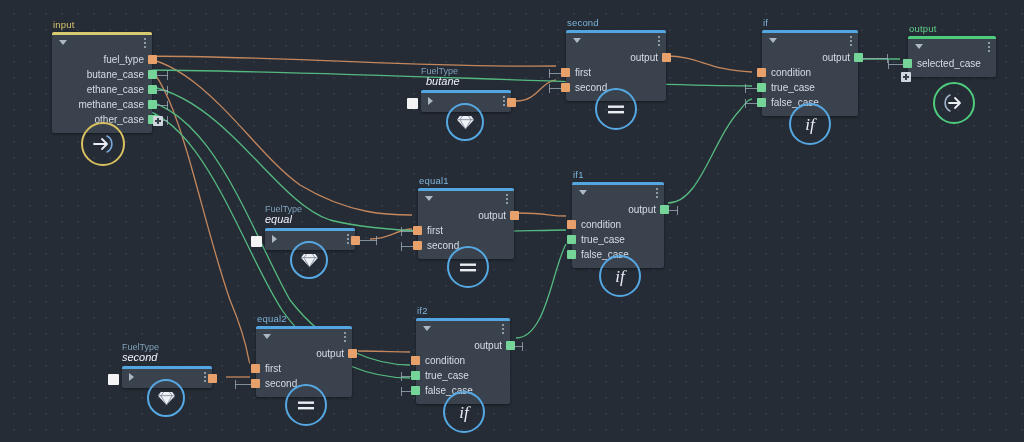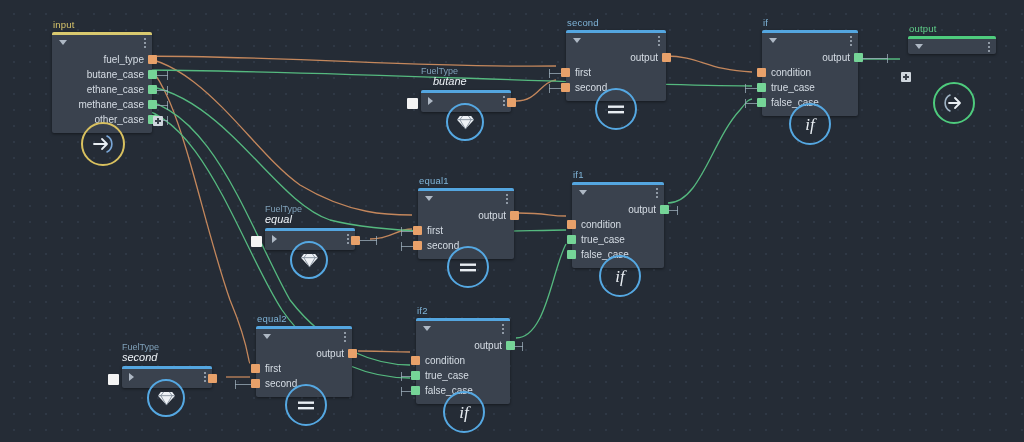--- a/index.html
+++ b/index.html
@@ -176,21 +176,21 @@
     <div class="badge yellow" style="left:29px;top:90px;width:40px;height:40px;">
       <svg width="26" height="22" viewBox="0 0 26 22">
         <path d="M4 11 h12 M12 6 l5 5 l-5 5" stroke="#e9eef3" stroke-width="1.8" fill="none" stroke-linecap="round" stroke-linejoin="round"></path>
         <path d="M17 3 a9 9 0 0 1 0 16" stroke="#7aa7d8" stroke-width="1.6" fill="none" stroke-linecap="round"></path>
       </svg>
     </div>
   </div>
 
   <div class="node" style="left:421px;top:90px;width:90px;">
     <div class="vtype" style="left:0;top:-24px;">FuelType</div>
-    <div class="vval" style="left:12px;top:-15px;">butane</div>
+    <div class="vval" style="left:5px;top:-15px;">butane</div>
     <div class="node-box" style="height:22px;">
       <div class="accent"></div>
       <div class="hdr">
         <span class="caret right"></span>
         <span class="dots">
             <i></i>
             <i></i>
             <i></i>
           </span>
       </div>
@@ -290,20 +290,28 @@
     <div class="node-title green">output</div>
     <div class="node-box">
       <div class="accent green"></div>
       <div class="hdr">
         <span class="caret"></span>
         <span class="dots">
             <i></i>
             <i></i>
             <i></i>
           </span>
+      </div>
+      <div class="rows">
+        <div class="row in">
+          <span class="port in green"></span>
+          <span class="stub" style="left:-20px;width:15px;"></span>
+          <span class="tick" style="left:-20px;"></span>
+          <span class="lbl">selected_case</span>
+        </div>
       </div>
     </div>
     <div class="plus" style="left:-7px;top:36px;"></div>
     <div class="badge green" style="left:25px;top:46px;width:38px;height:38px;">
       <svg width="26" height="22" viewBox="0 0 26 22">
         <path d="M8 11 h10 M14 6 l5 5 l-5 5" stroke="#e9eef3" stroke-width="1.8" fill="none" stroke-linecap="round" stroke-linejoin="round"></path>
         <path d="M9 3 a9 9 0 0 0 0 16" stroke="#9fb4c6" stroke-width="1.6" fill="none" stroke-linecap="round"></path>
       </svg>
     </div>
   </div>

